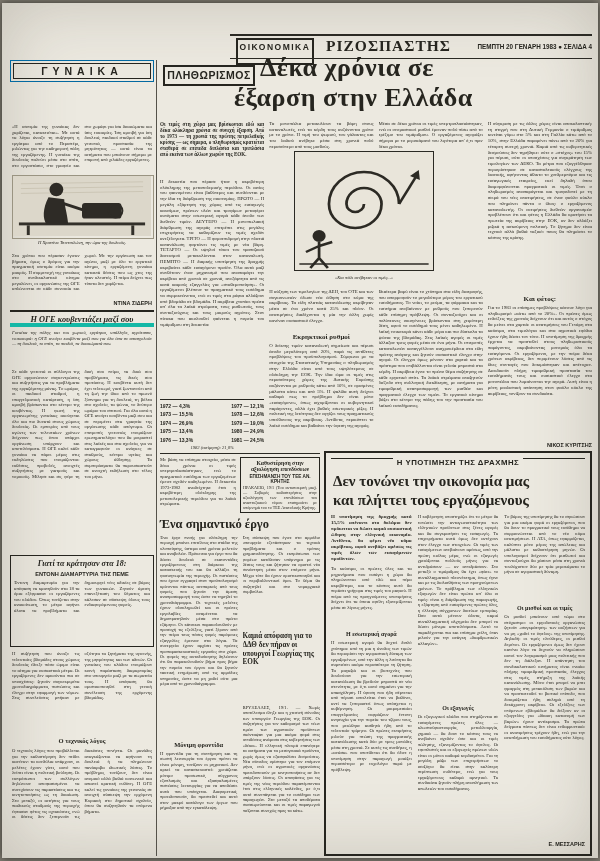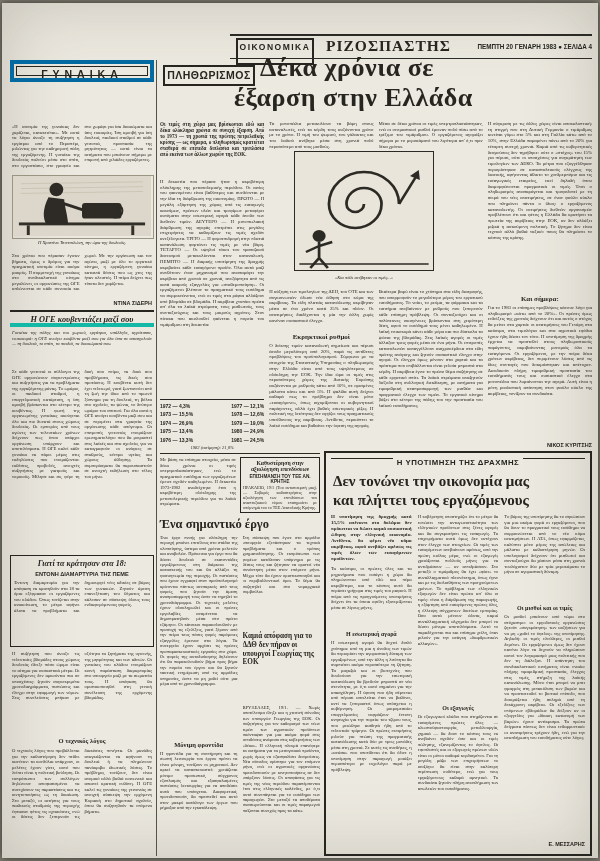--- a/index.html
+++ b/index.html
@@ -10,21 +10,21 @@
   .it{font-style:italic;}
   .rt{text-align:right;}
   .tt{font-size:4.7px;line-height:5.5px;text-align:justify;}
   .c2{column-count:2;column-gap:5px;}
   .rule{background:#2b2a24;}
   
   .econ-box{border:2px solid #26251f;font:bold 8.5px/15px "Liberation Sans",sans-serif;letter-spacing:1.5px;text-align:center;box-sizing:border-box;}
   .masthead{font:bold 15.5px/18px "Liberation Serif",serif;letter-spacing:1px;}
   .dateline{font:bold 6.3px/8px "Liberation Sans",sans-serif;}
   
-  .gyn-outer{border:4px solid #0369a1;padding:2px;box-sizing:border-box;}
+  .gyn-outer{border:1px solid #0369a1;padding:2px;box-sizing:border-box;}
   .gyn-inner{border:1px solid #26251f;height:100%;box-sizing:border-box;
              font:bold 10.5px/14px "Liberation Sans",sans-serif;letter-spacing:5px;text-align:center;}
   .gyn-headline{border:1px solid #26251f;font:bold 12.5px/15px "Liberation Serif",serif;text-align:center;box-sizing:border-box;padding-top:1px;}
   .sec-head{border-top:2px solid #26251f;border-bottom:4px solid #14b8a6;font:bold italic 8.3px/15px "Liberation Serif",serif;text-align:center;box-sizing:border-box;}
   .box18{border:1.5px solid #26251f;box-sizing:border-box;padding:3px;}
   .box18-title{font:bold italic 8px/10px "Liberation Serif",serif;text-align:center;}
   .box18-sub{font:bold 5.6px/7px "Liberation Sans",sans-serif;text-align:center;margin-top:2px;}
   .mini-sub{font:bold 6.5px/9px "Liberation Serif",serif;text-align:center;}
   .sig{font:bold 5.5px/8px "Liberation Sans",sans-serif;}
   
@@ -152,21 +152,21 @@
       <div class="colsub">Εκρηκτικοί ρυθμοί</div>
       <div class="fill">Ο δείκτης τιμών καταναλωτή σημείωσε και πέρυσι άνοδο μεγαλύτερη από 20%, παρά τις αντίθετες προβλέψεις του προϋπολογισμού. Σύμφωνα με τα στοιχεία της Στατιστικής Υπηρεσίας ο πληθωρισμός στην Ελλάδα είναι από τους υψηλότερους σε ολόκληρη την ΕΟΚ. Την ίδια ώρα οι τιμές στις περισσότερες χώρες της Δυτικής Ευρώπης αυξάνονται με ρυθμούς κάτω από 10%, σε ορισμένες μάλιστα κάτω και από 5%. Η ψαλίδα αυτή δείχνει καθαρά πως το πρόβλημα δεν είναι μόνο «εισαγόμενο», όπως ισχυρίζονται οι κυβερνητικοί παράγοντες, αλλά έχει βαθιές εσωτερικές ρίζες. Η πολιτική της λιτότητας δεν αγγίζει τους πραγματικούς υπεύθυνους της ακρίβειας. Αντίθετα, περικόπτει το λαϊκό εισόδημα και βαθαίνει την ύφεση της αγοράς.</div>
     </div>
     <div class="ncol">
       <div class="seg" style="flex:0 0 28px">Μέσα σε δέκα χρόνια οι τιμές υπερτριπλασιάστηκαν, ενώ οι ονομαστικοί μισθοί έμειναν πολύ πίσω από το τρέξιμο του τιμάριθμου. Ο εργαζόμενος αγοράζει σήμερα με το μεροκάματό του λιγότερα απ' ό,τι πριν δέκα χρόνια.</div>
       <div style="flex:0 0 140px"></div>
       <div class="fill">Ιδιαίτερα βαρύ είναι το χτύπημα στα είδη διατροφής, που απορροφούν το μεγαλύτερο μέρος του εργατικού εισοδήματος. Το νοίκι, το ρεύμα, τα φάρμακα και τα εισιτήρια ανεβαίνουν με ρυθμούς που ξεπερνούν κάθε επίσημη πρόβλεψη. Οι συνταξιούχοι και οι πολύτεκνες οικογένειες βρίσκονται στη χειρότερη θέση, αφού το εισόδημά τους μένει καθηλωμένο. Η λαϊκή νοικοκυρά κάνει κάθε μέρα και πιο δύσκολα τα ψώνια της βδομάδας. Στις λαϊκές αγορές οι τιμές άλλαξαν τρεις φορές μέσα σε ένα μήνα. Οι επιτροπές καταναλωτών καταγγέλλουν αισχροκέρδεια στα είδη πρώτης ανάγκης και ζητούν ουσιαστικό έλεγχο στην αγορά. Οι έλεγχοι όμως μένουν στα χαρτιά και τα πρόστιμα που επιβάλλονται είναι γελοία μπροστά στα κέρδη. Η ακρίβεια έγινε το πρώτο θέμα συζήτησης σε κάθε εργατικό σπίτι. Τα λαϊκά στρώματα αναζητούν διέξοδο στη συλλογική διεκδίκηση, με αιτήματα για τιμαριθμική αναπροσαρμογή των μισθών και πραγματικό έλεγχο των τιμών. Το εργατικό κίνημα βάζει στο κέντρο της πάλης του την προστασία του λαϊκού εισοδήματος.</div>
     </div>
     <div class="ncol">
       <div class="seg" style="flex:0 0 172px">Η σύγκριση με τις άλλες χώρες είναι αποκαλυπτική: τη στιγμή που στη Δυτική Γερμανία ο τιμάριθμος κινείται γύρω στο 5% και στη Γαλλία κάτω από το 10%, στην Ελλάδα παραμένει πάνω από το 20% για τέταρτη συνεχή χρονιά. Καμιά από τις κυβερνητικές δεσμεύσεις δεν τηρήθηκε: ούτε ο «στόχος» του 15% για πέρυσι, ούτε οι υποσχέσεις για συγκράτηση των τιμολογίων των ΔΕΚΟ. Τα μέτρα που εξαγγέλθηκαν περιορίστηκαν σε κατασταλτικούς ελέγχους της λιανικής, αφήνοντας άθικτο το χονδρεμπόριο και τις εισαγωγικές εταιρείες, εκεί δηλαδή όπου διαμορφώνονται πραγματικά οι τιμές. Έτσι ο πληθωρισμός αναπαράγεται και τροφοδοτεί με τη σειρά του νέες ανατιμήσεις, σε έναν φαύλο κύκλο που πληρώνει πάντα ο ίδιος: ο εργαζόμενος καταναλωτής. Οι εκτιμήσεις διεθνών οργανισμών προβλέπουν ότι και φέτος η Ελλάδα θα κρατήσει τα πρωτεία της ακρίβειας στην ΕΟΚ, αν δεν αλλάξει ριζικά η ασκούμενη πολιτική. Το ζήτημα δεν είναι τεχνικό αλλά βαθιά ταξικό: ποιος θα πληρώσει το κόστος της κρίσης.</div>
-      <div class="colsub">Και σήμερα:</div>
+      <div class="colsub">Και φέτος:</div>
       <div class="fill">Για το 1983 οι επίσημες προβλέψεις κάνουν λόγο για πληθωρισμό «κάτω από το 20%». Οι πρώτες όμως ενδείξεις της χρονιάς δείχνουν ότι και αυτός ο στόχος θα μείνει στα χαρτιά: οι ανατιμήσεις του Γενάρη στα καύσιμα, στα τιμολόγια και στα αγροτικά εφόδια έχουν ήδη δώσει τον τόνο. Η υποτίμηση της δραχμής έρχεται να προστεθεί στους πληθωριστικούς παράγοντες, ακριβαίνοντας μονομιάς όλα τα εισαγόμενα. Οι εργαζόμενοι, με την πείρα δέκα χρόνων ακρίβειας, δεν περιμένουν λύσεις από τις ίδιες συνταγές που δοκιμάστηκαν και απέτυχαν. Διεκδικούν πλήρη τιμαριθμική προστασία του εισοδήματός τους και ουσιαστικό έλεγχο στα μονοπώλια που λυμαίνονται την αγορά. Αυτή είναι η μόνη ρεαλιστική απάντηση στον φαύλο κύκλο της ακρίβειας, τονίζουν τα συνδικάτα.</div>
       <div class="sig rt" style="flex:0 0 10px">ΝΙΚΟΣ ΚΥΡΙΤΣΗΣ</div>
     </div>
   </div>
 
   <div class="abs cartoon" style="left:292px;top:148px;width:140px;height:120px">
     <svg width="138" height="118" viewBox="0 0 126 118" preserveAspectRatio="none">
       <rect width="126" height="118" fill="#e9e5da"></rect>
       <path d="M63,52 a8,8 0 1 1 -16,0 a16,16 0 1 1 32,0 a24,24 0 1 1 -48,0 a32,32 0 1 1 64,0" fill="none" stroke="#2c2a24" stroke-width="2.5"></path>
       <path d="M95,52 L112,22" stroke="#2c2a24" stroke-width="2.5"></path>

